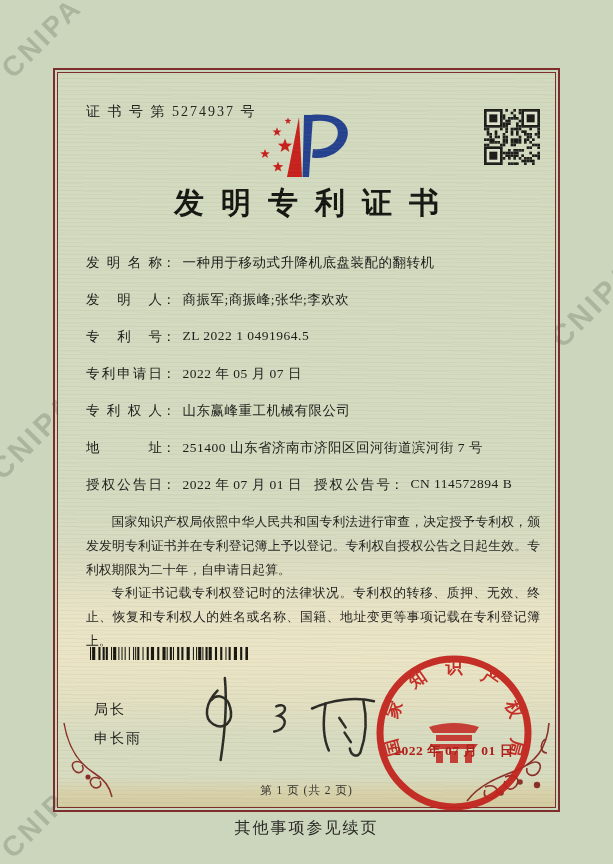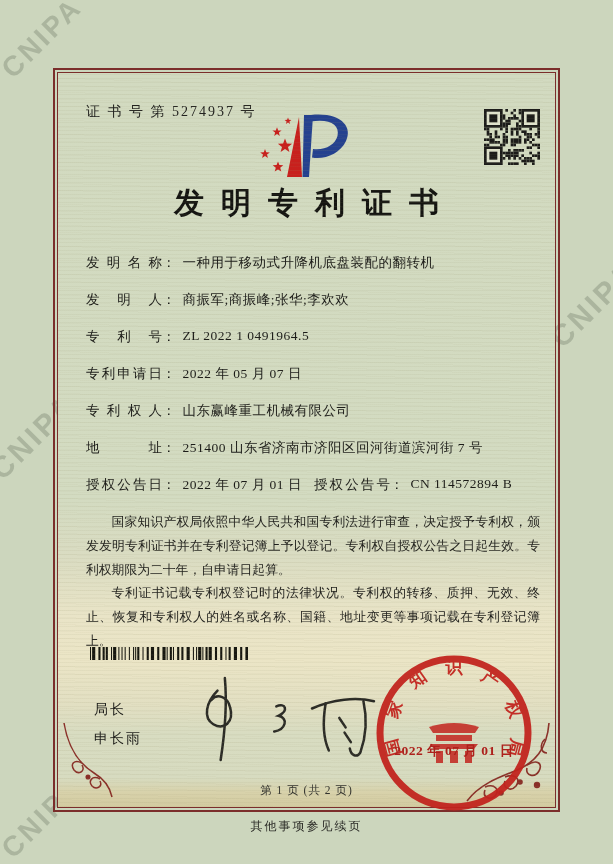--- a/index.html
+++ b/index.html
@@ -75,21 +75,21 @@
     position:absolute; left:12px; top:97px; width:152px; text-align:center;
     font-size:13.5px; font-weight:bold; color:#ad211c; letter-spacing:.5px;
   }
 
   .orn-br { right:2px; bottom:2px; width:96px; height:86px; }
   .orn-bl { left:2px; bottom:8px; width:58px; height:78px; transform:scaleX(-1); }
 
   .page-indicator { left:0; top:710px; width:100%; text-align:center;
                     font-size:11.5px; letter-spacing:1px; color:#33332e; }
   .note { position:absolute; left:0; top:818px; width:100%; text-align:center;
-          font-size:12px; letter-spacing:2px; color:#2b2b27; z-index:2; }
+          font-size:16px; letter-spacing:2px; color:#2b2b27; z-index:2; }
 </style>
 </head>
 <body>
 
 <div class="page">
 
   <span class="wm wm1">CNIPA</span>
   <span class="wm wm2">CNIPA</span>
   <span class="wm wm3">CNIPA</span>
   <span class="wm wm4">CNIPA</span>

